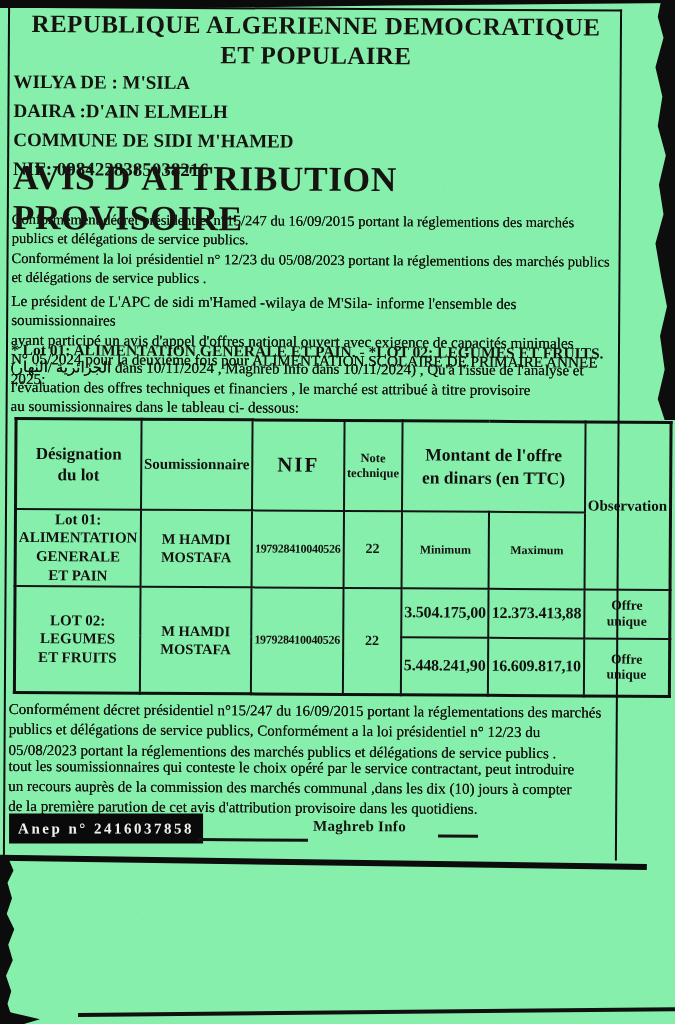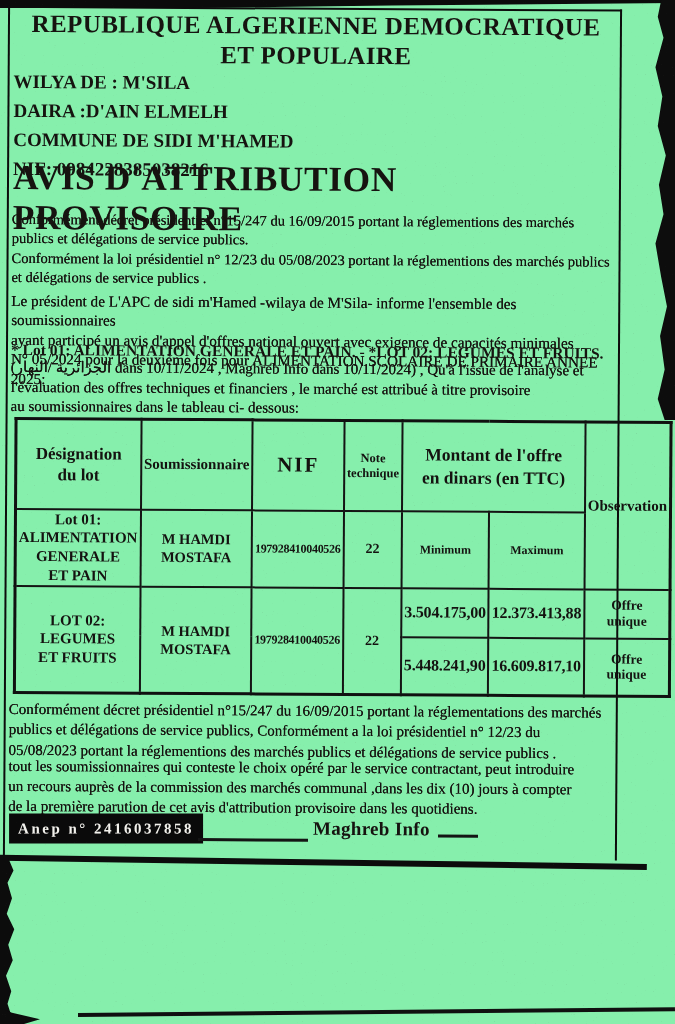--- a/index.html
+++ b/index.html
@@ -47,21 +47,21 @@
   .c-nifnum{font-size:12px;letter-spacing:-0.3px;}
   .c-note{font-size:14px;}
   .c-minmax{font-size:12px;}
   .c-val{font-size:16px;letter-spacing:-0.2px;}
   .c-offre{font-size:13.5px;line-height:1.15;}
   
   .anep{position:absolute;left:14px;top:813px;width:194px;height:30px;background:#0a0a0a;
         color:#f2f1ec;font-weight:bold;font-size:15px;letter-spacing:2.5px;
         display:flex;align-items:center;justify-content:center;transform:rotate(-0.4deg);}
   .anep-line{position:absolute;left:203px;top:837px;width:110px;height:3px;background:#141414;}
-  .journal{position:absolute;left:318px;top:816px;font-weight:bold;font-size:19px;letter-spacing:0.3px;}
+  .journal{position:absolute;left:318px;top:816px;font-weight:bold;font-size:15px;letter-spacing:0.3px;}
   .short-line{position:absolute;left:443px;top:832px;width:40px;height:3px;background:#141414;}
   .datebox{position:absolute;left:487px;top:811px;width:126px;height:31px;background:#a6a69c;
            display:flex;align-items:center;justify-content:center;font-weight:bold;
            font-size:17.5px;letter-spacing:0.5px;color:#15130f;transform:rotate(-0.3deg);}
   .bottomrule{position:absolute;left:2px;top:855px;width:650px;height:6px;background:#0c0c0c;
               transform:rotate(0.45deg);transform-origin:left center;}
   
   .blob-left{position:absolute;left:0;top:858px;width:15px;height:155px;background:#0c0c0c;
              clip-path:polygon(0 0,55% 0,90% 8%,50% 16%,80% 26%,45% 36%,95% 46%,55% 56%,85% 66%,40% 76%,75% 86%,50% 94%,70% 100%,0 100%);}
   .bottomline{position:absolute;left:78px;top:1013px;width:597px;height:3.5px;background:#101010;

